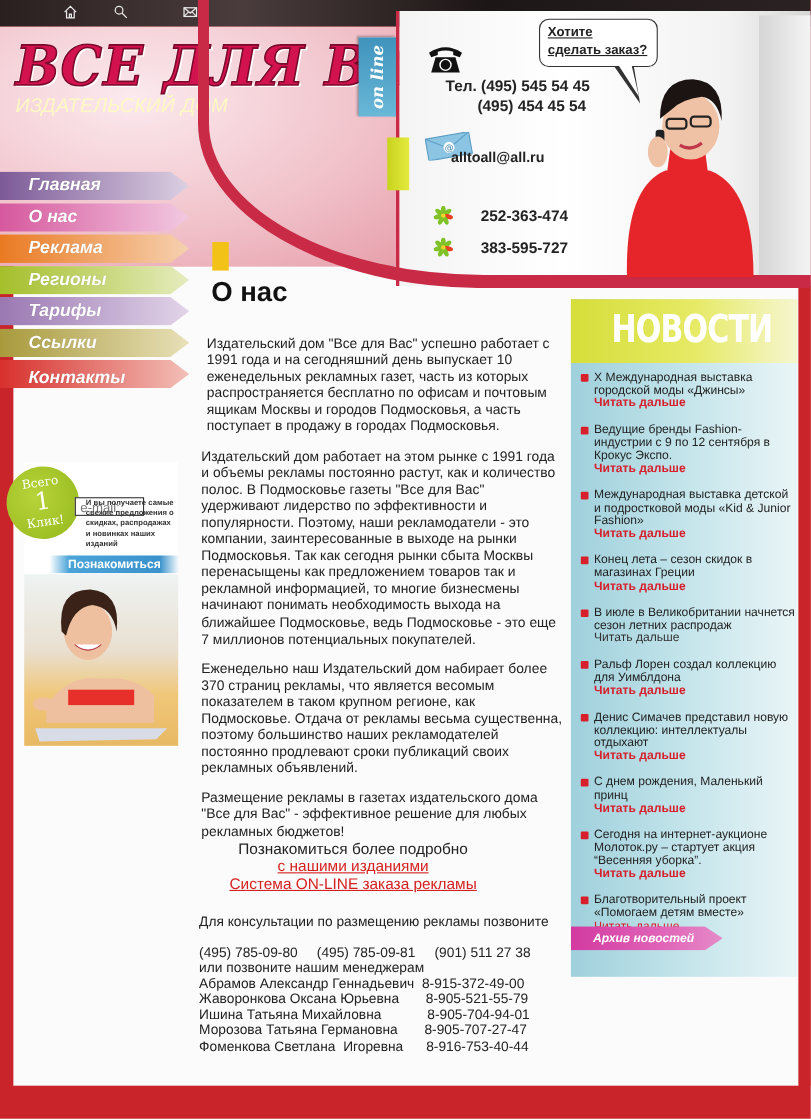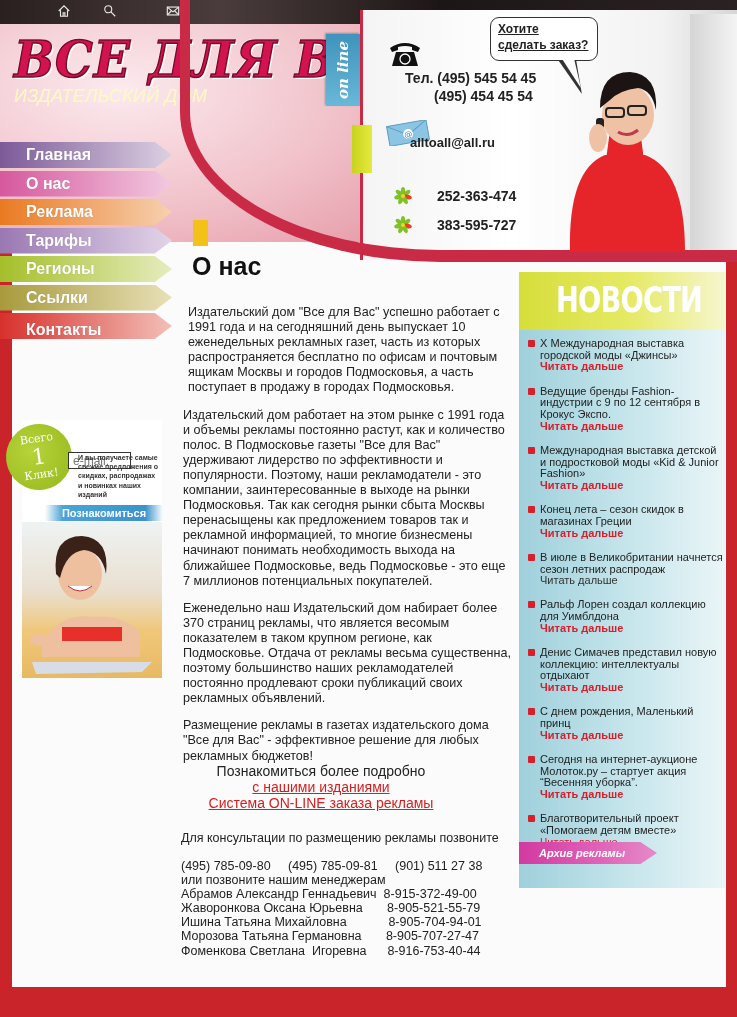--- a/index.html
+++ b/index.html
@@ -94,21 +94,21 @@
     border-left: 7px solid transparent; border-right: 5px solid transparent;
     border-top: 29px solid #fff; transform: skewX(22deg);
   }
   
   .woman { position: absolute; left: 560px; top: 60px; width: 130px; height: 192px; }
 
   
   .left-strip { position: absolute; left: 0; top: 242px; width: 12px; height: 745px; background: #c8242a; }
 
   
-  .nav { position: absolute; left: 0; top: 142px; width: 175px; }
+  .nav { position: absolute; left: 0; top: 156px; width: 175px; font-style: italic; }
   .nav-item {
     position: relative; height: 26px; margin-bottom: 2.5px; width: 172px;
     clip-path: polygon(0 0, 90% 0, 100% 50%, 90% 100%, 0 100%);
     display: flex; align-items: center; padding-left: 26px;
     color: #fff; font-weight: bold; font-size: 16px; cursor: pointer;
     text-shadow: 0 0 1px rgba(0,0,0,.2);
   }
 
   
   .paper {
@@ -279,25 +279,25 @@
 <nav class="nav">
   <div class="nav-item" style="background: linear-gradient(90deg, rgb(124, 90, 152) 0%, rgb(220, 208, 226) 100%);">
       <span>Главная</span>
     </div>
   <div class="nav-item" style="background: linear-gradient(90deg, rgb(214, 88, 158) 0%, rgb(242, 201, 224) 100%);">
       <span>О нас</span>
     </div>
   <div class="nav-item" style="background: linear-gradient(90deg, rgb(234, 122, 34) 0%, rgb(246, 209, 176) 100%);">
       <span>Реклама</span>
     </div>
+  <div class="nav-item" style="background: linear-gradient(90deg, rgb(164, 191, 42) 0%, rgb(230, 236, 190) 100%);">
+      <span>Регионы</span>
+    </div>
   <div class="nav-item" style="background: linear-gradient(90deg, rgb(154, 120, 178) 0%, rgb(226, 212, 232) 100%);">
       <span>Тарифы</span>
-    </div>
-  <div class="nav-item" style="background: linear-gradient(90deg, rgb(164, 191, 42) 0%, rgb(230, 236, 190) 100%);">
-      <span>Регионы</span>
     </div>
   <div class="nav-item" style="background: linear-gradient(90deg, rgb(168, 154, 60) 0%, rgb(232, 224, 184) 100%);">
       <span>Ссылки</span>
     </div>
   <div class="nav-item" style="background: linear-gradient(90deg, rgb(216, 48, 44) 0%, rgb(242, 192, 184) 100%); align-items: flex-end;">
       <span>Контакты</span>
     </div>
 </nav>
 
 <div class="promo"></div>
@@ -353,13 +353,13 @@
     <div class="news-item"><span class="bullet"></span><span>Ведущие бренды Fashion-индустрии с 9 по 12 сентября в Крокус Экспо.</span><span class="read ">Читать дальше</span></div>
     <div class="news-item"><span class="bullet"></span><span>Международная выставка детской и подростковой моды «Kid &amp; Junior Fashion»</span><span class="read ">Читать дальше</span></div>
     <div class="news-item"><span class="bullet"></span><span>Конец лета – сезон скидок в магазинах Греции</span><span class="read ">Читать дальше</span></div>
     <div class="news-item"><span class="bullet"></span><span>В июле в Великобритании начнется сезон летних распродаж</span><span class="read plain">Читать дальше</span></div>
     <div class="news-item"><span class="bullet"></span><span>Ральф Лорен создал коллекцию для Уимблдона</span><span class="read ">Читать дальше</span></div>
     <div class="news-item"><span class="bullet"></span><span>Денис Симачев представил новую коллекцию: интеллектуалы отдыхают</span><span class="read ">Читать дальше</span></div>
     <div class="news-item"><span class="bullet"></span><span>С днем рождения, Маленький принц</span><span class="read ">Читать дальше</span></div>
     <div class="news-item"><span class="bullet"></span><span>Сегодня на интернет-аукционе Молоток.ру – стартует акция “Весенняя уборка”.</span><span class="read ">Читать дальше</span></div>
     <div class="news-item"><span class="bullet"></span><span>Благотворительный проект «Помогаем детям вместе»</span><span class="read red-plain">Читать дальше</span></div>
   </div>
-<div class="archive-btn">Архив рекламы</div>
+<div class="archive-btn">Архив новостей</div>
 
 </body></html>

